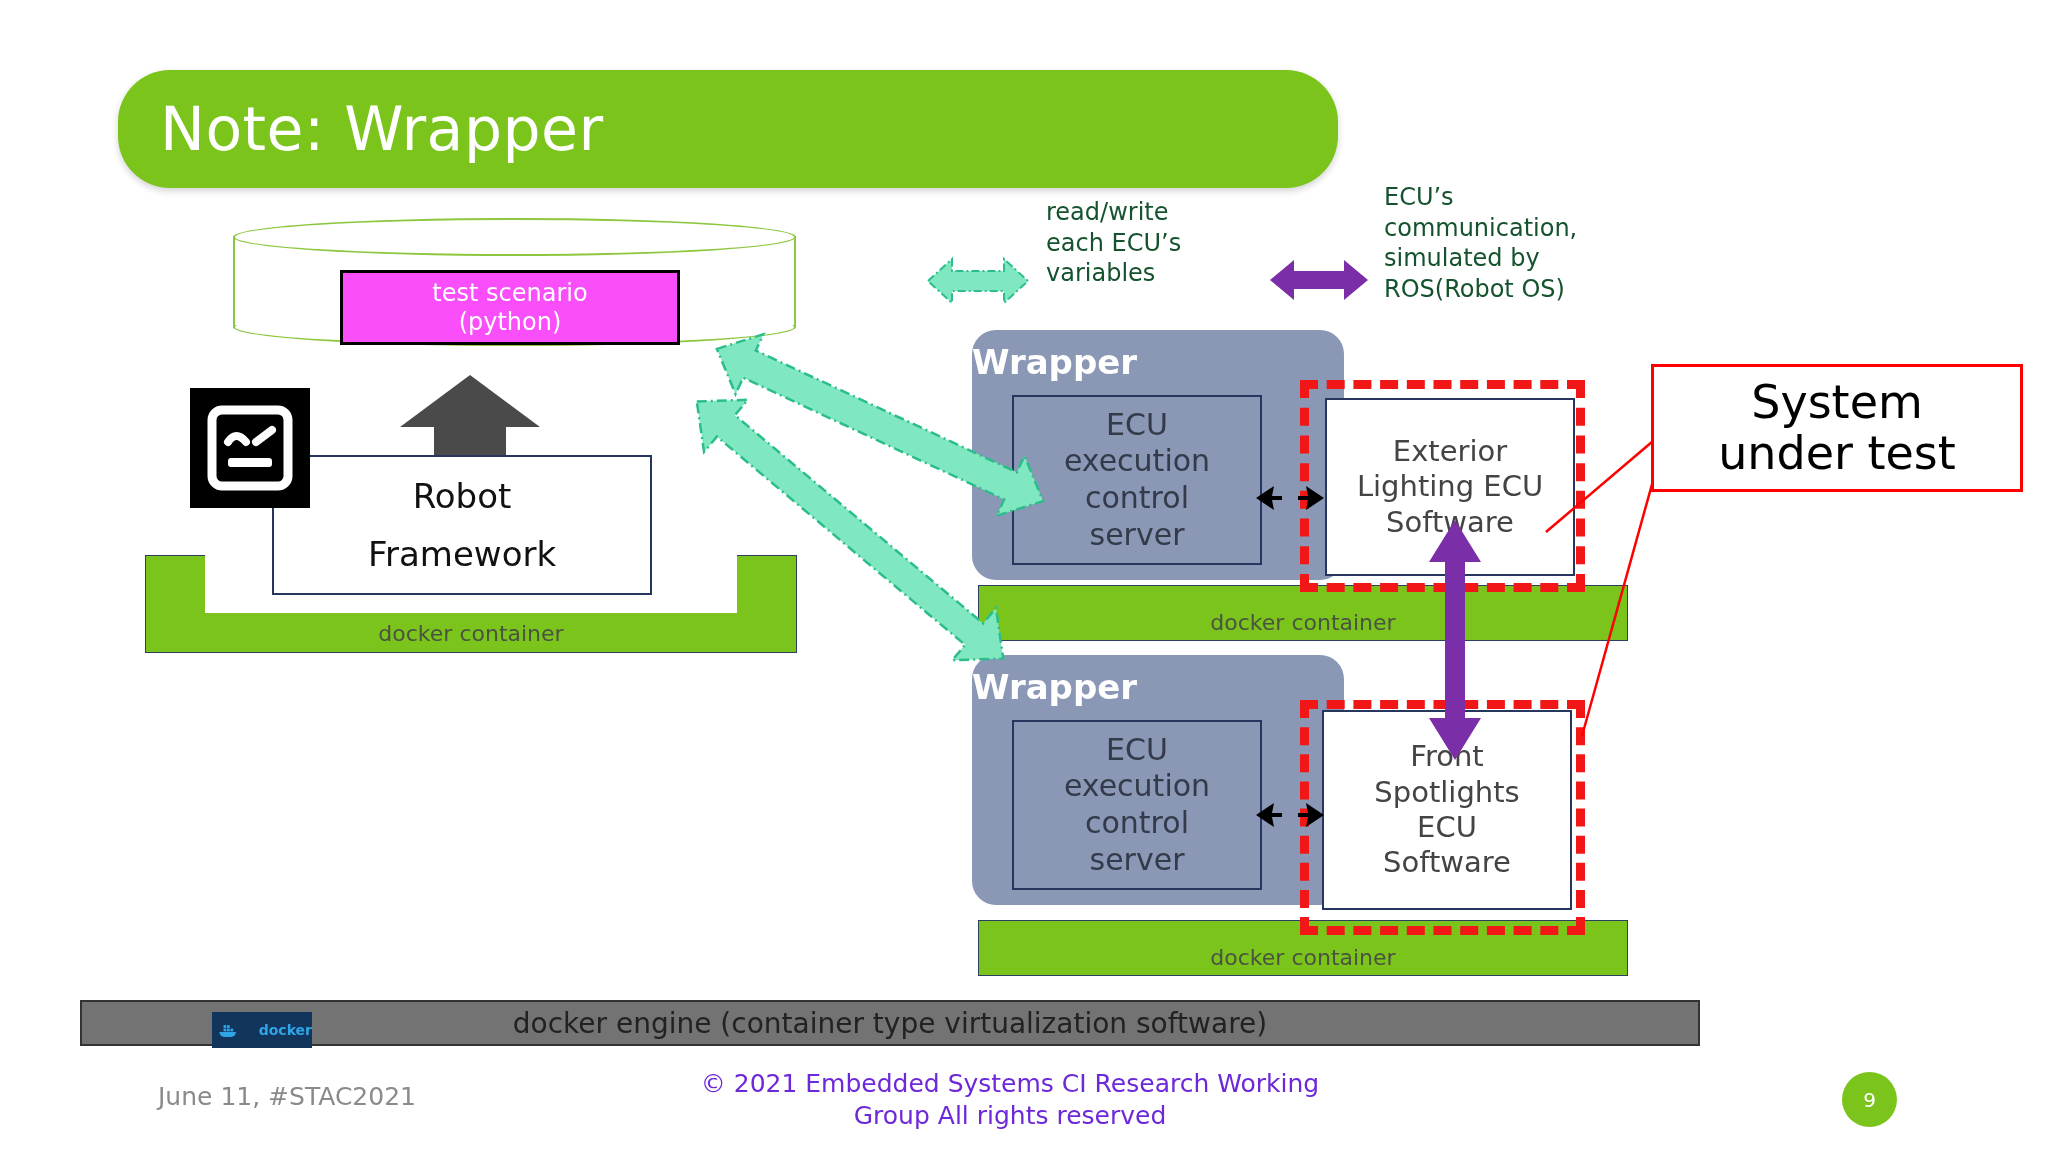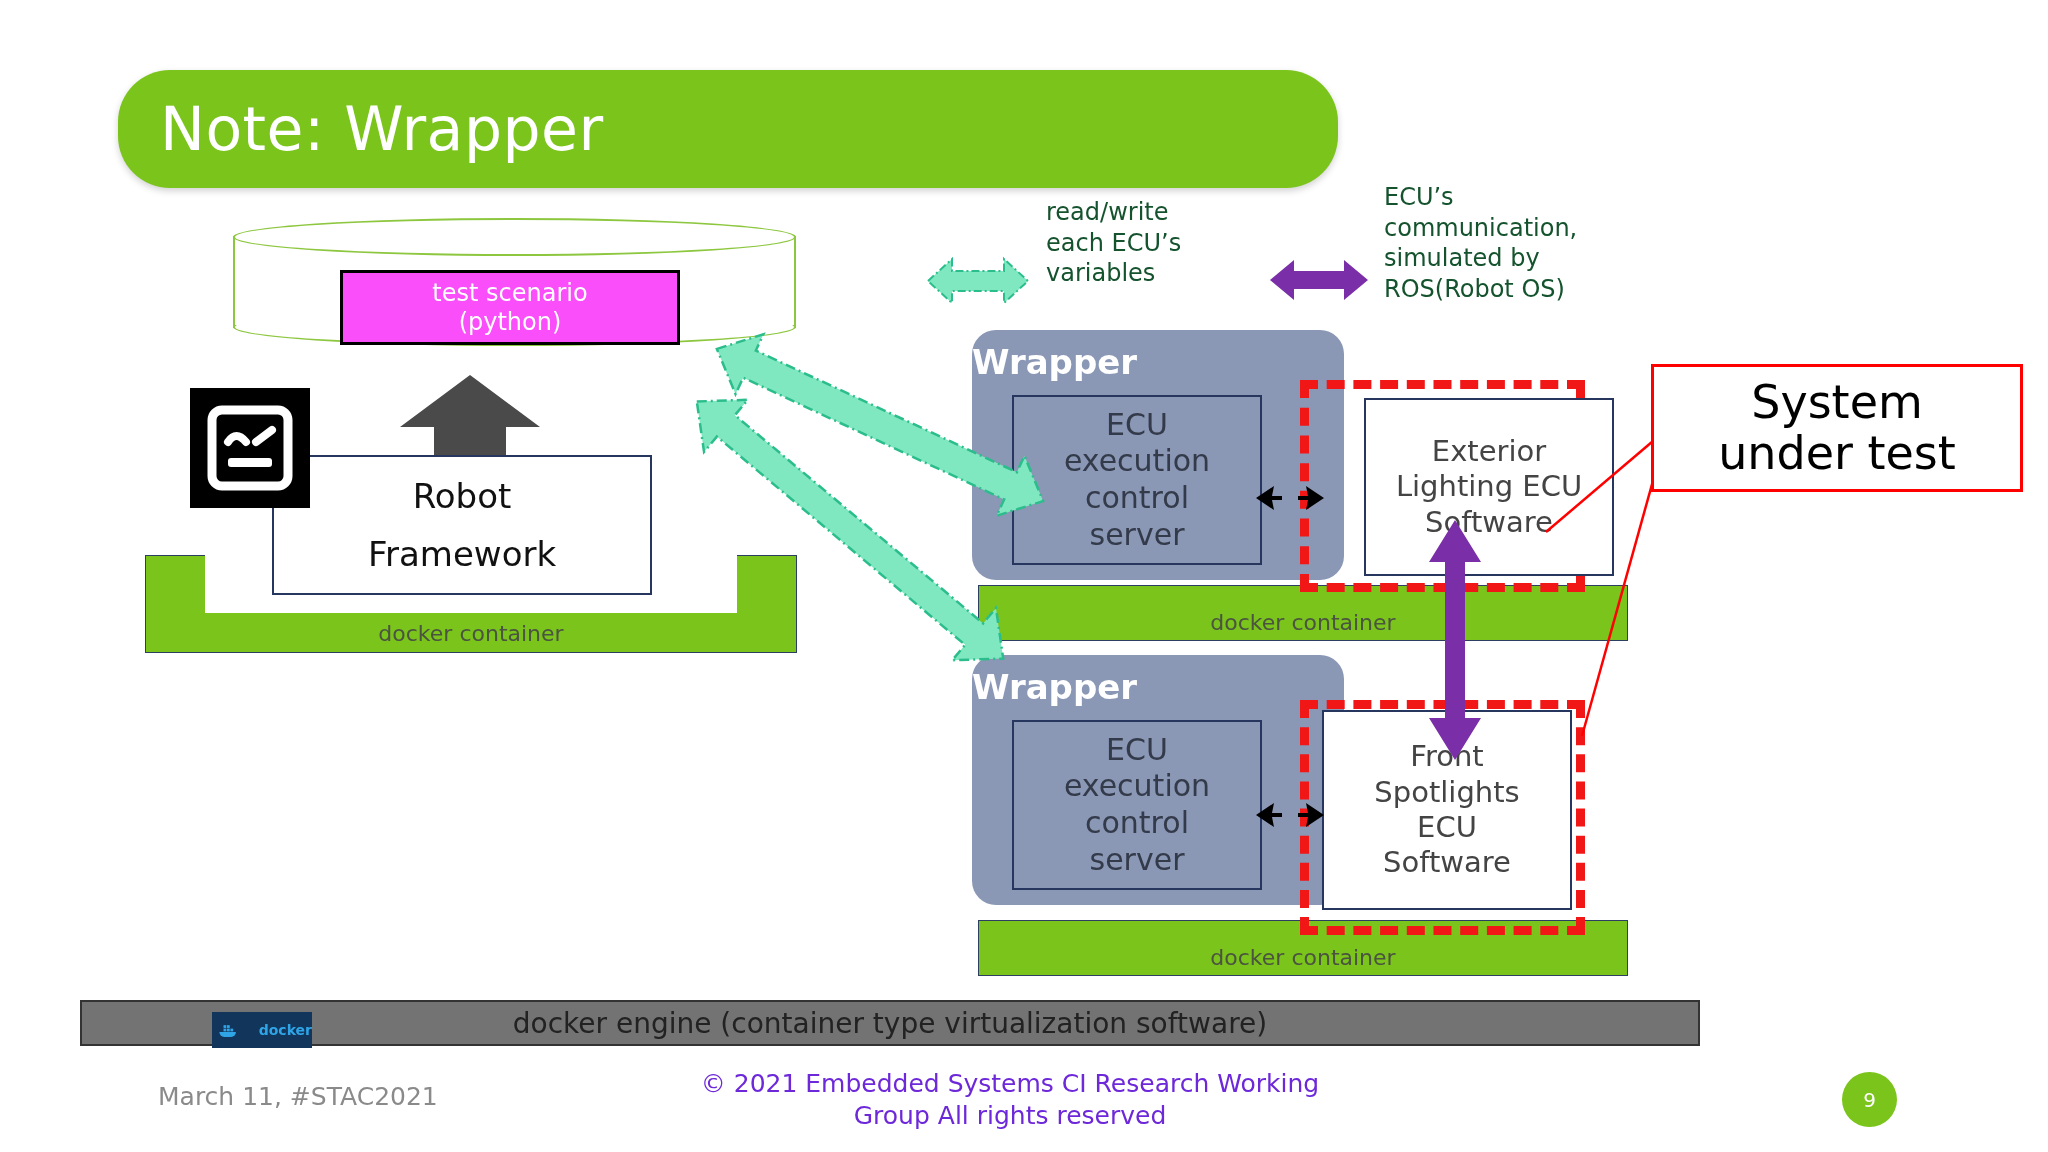--- a/index.html
+++ b/index.html
@@ -235,21 +235,21 @@
         <span>ECU</span><br>
         <span>execution</span><br>
         <span>control</span><br>
         <span>server</span>
       </span>
     </div>
   </div>
 
   <div class="sut-dashed" style="left:1300px; top:380px; width:285px; height:212px;"></div>
 
-  <div class="ecu-sw-box" style="left:1325px; top:398px; height:178px;margin-left:39px;">
+  <div class="ecu-sw-box" style="left:1325px; top:398px; height:178px;">
     <span>
       <span>Exterior</span><br>
       <span>Lighting ECU</span><br>
       <span>Software</span>
     </span>
   </div>
 
   <svg class="arrow-svg" style="left:1256px; top:483px;" width="68" height="30" viewBox="0 0 68 30">
     <polygon points="0,15 18,3 16,13 26,13 26,17 16,17 18,27" fill="#000"></polygon>
     <polygon points="68,15 50,3 52,13 42,13 42,17 52,17 50,27" fill="#000"></polygon>
@@ -321,21 +321,21 @@
       <rect x="8" y="5" width="4" height="4" fill="#2fa5e8"></rect>
       <rect x="13" y="5" width="4" height="4" fill="#2fa5e8"></rect>
       <rect x="8" y="10" width="4" height="4" fill="#2fa5e8"></rect>
       <rect x="13" y="10" width="4" height="4" fill="#2fa5e8"></rect>
       <rect x="18" y="10" width="4" height="4" fill="#2fa5e8"></rect>
       <path d="M2 15 h24 a7 7 0 0 1 -7 7 h-10 a7 7 0 0 1 -7 -7 z" fill="#2fa5e8"></path>
     </svg>
     <span id="docker-logo-text">docker</span>
   </div>
 
-  <div id="footer-date">March 11, #STAC2021</div>
+  <div id="footer-date">June 11, #STAC2021</div>
   <div id="footer-copyright">
     <div>©  2021 Embedded Systems CI Research Working</div>
     <div>Group All rights reserved</div>
   </div>
   <div id="page-badge">
     <span>9</span>
   </div>
 
 </div>
 

